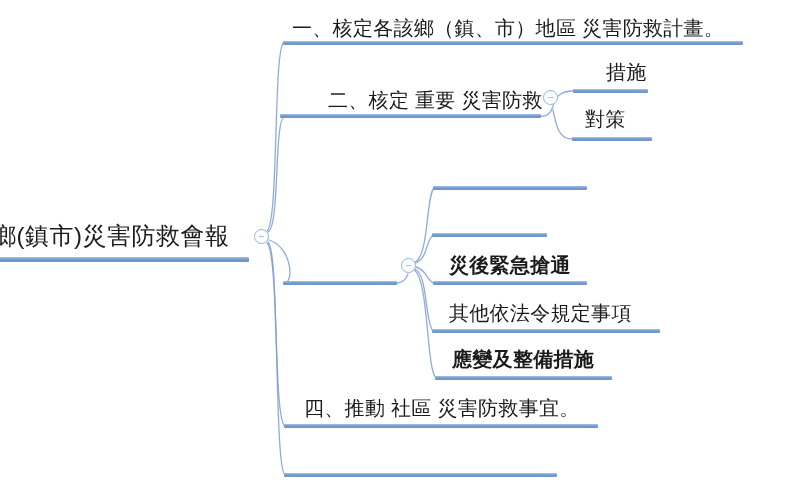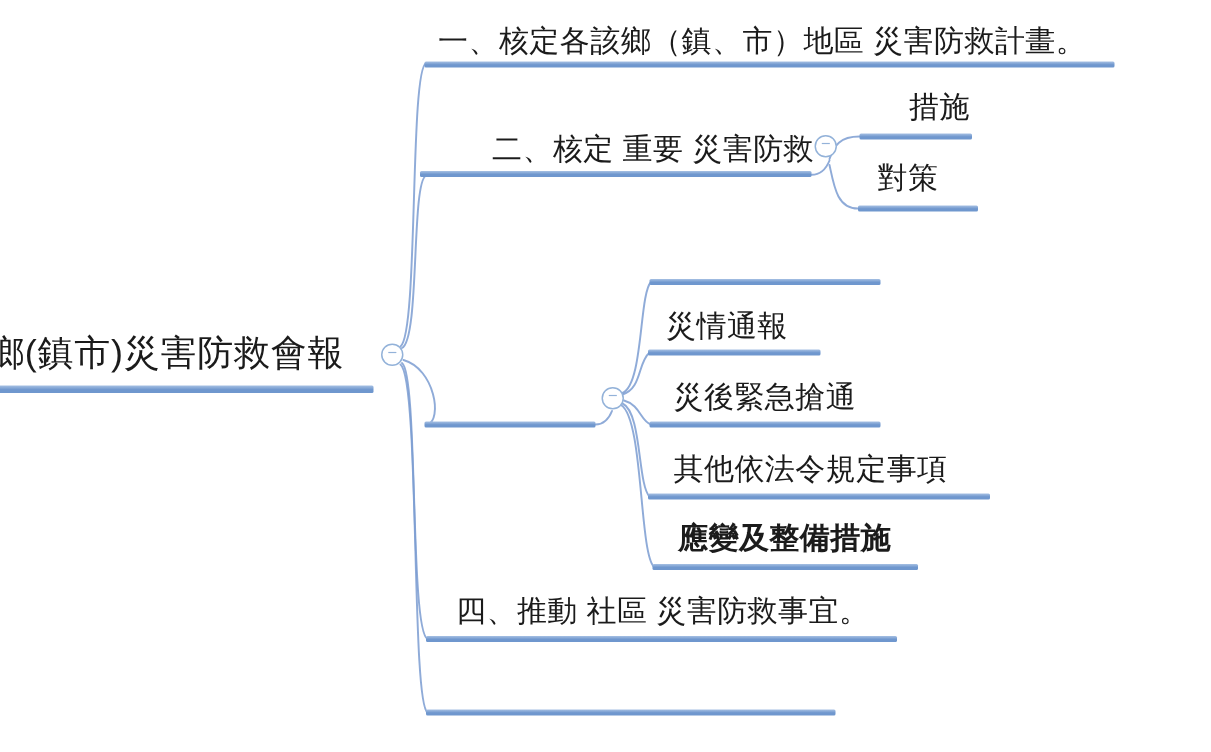--- a/index.html
+++ b/index.html
@@ -81,24 +81,23 @@
   <div class="label" style="left:585px;top:108px;">對策</div>
   <div class="bar" style="left:572px;top:137px;width:80px;"></div>
 
   <div class="bar" style="left:283px;top:281px;width:114px;"></div>
   <div class="collapse" style="left:401px;top:258px;">
     <span class="glyph">−</span>
   </div>
 
   <div class="bar" style="left:433px;top:186px;width:154px;"></div>
 
-  <div class="label" style="left:444px;top:207px;">災情通報</div>
   <div class="bar" style="left:432px;top:233px;width:115px;"></div>
 
-  <div class="label" style="left:449px;top:254px;">災後緊急搶通</div>
+  <div class="label" style="left:449px;top:254px;font-weight:bold;">災後緊急搶通</div>
   <div class="bar" style="left:433px;top:281px;width:154px;"></div>
 
   <div class="label" style="left:449px;top:302px;">其他依法令規定事項</div>
   <div class="bar" style="left:432px;top:329px;width:228px;"></div>
 
   <div class="label" style="left:452px;top:348px;font-weight:bold;">應變及整備措施</div>
   <div class="bar" style="left:435px;top:376px;width:177px;"></div>
 
   <div class="label" style="left:304px;top:397px;">四、推動 社區 災害防救事宜。</div>
   <div class="bar" style="left:284px;top:424px;width:314px;"></div>

